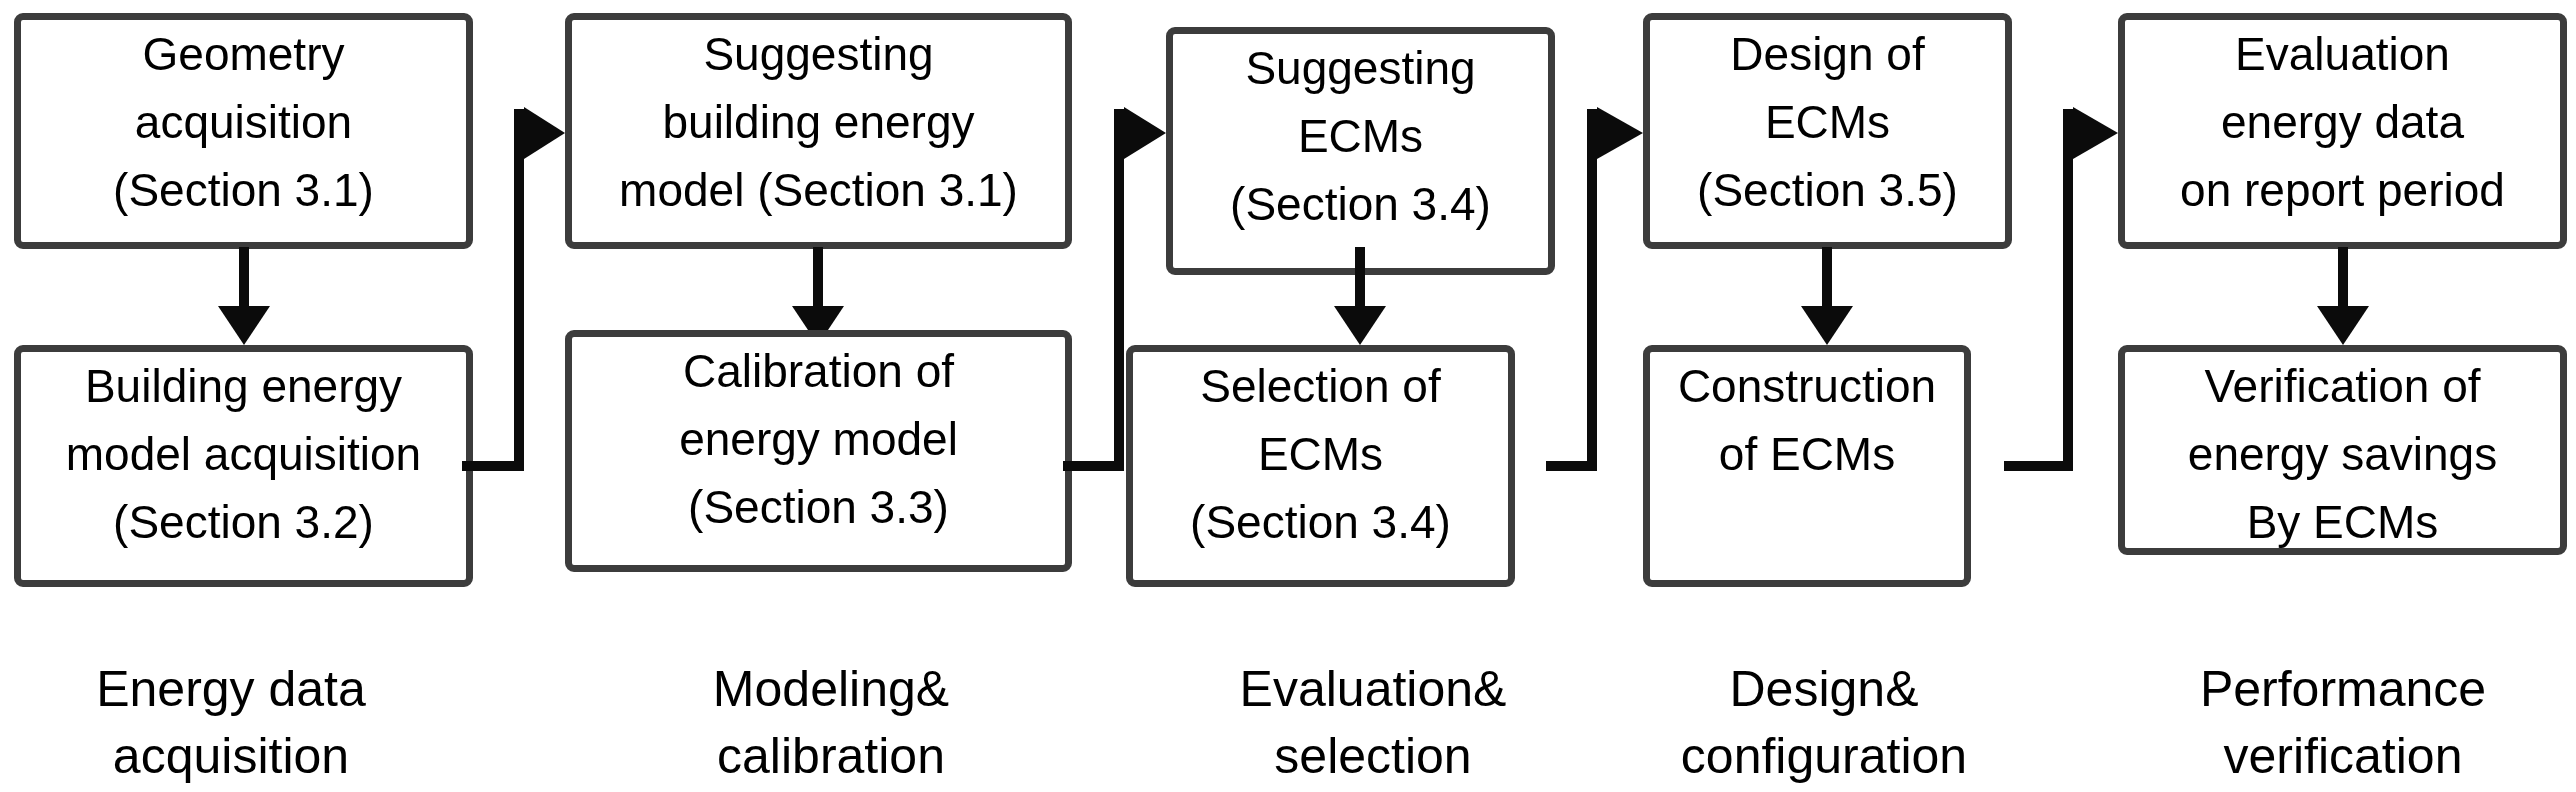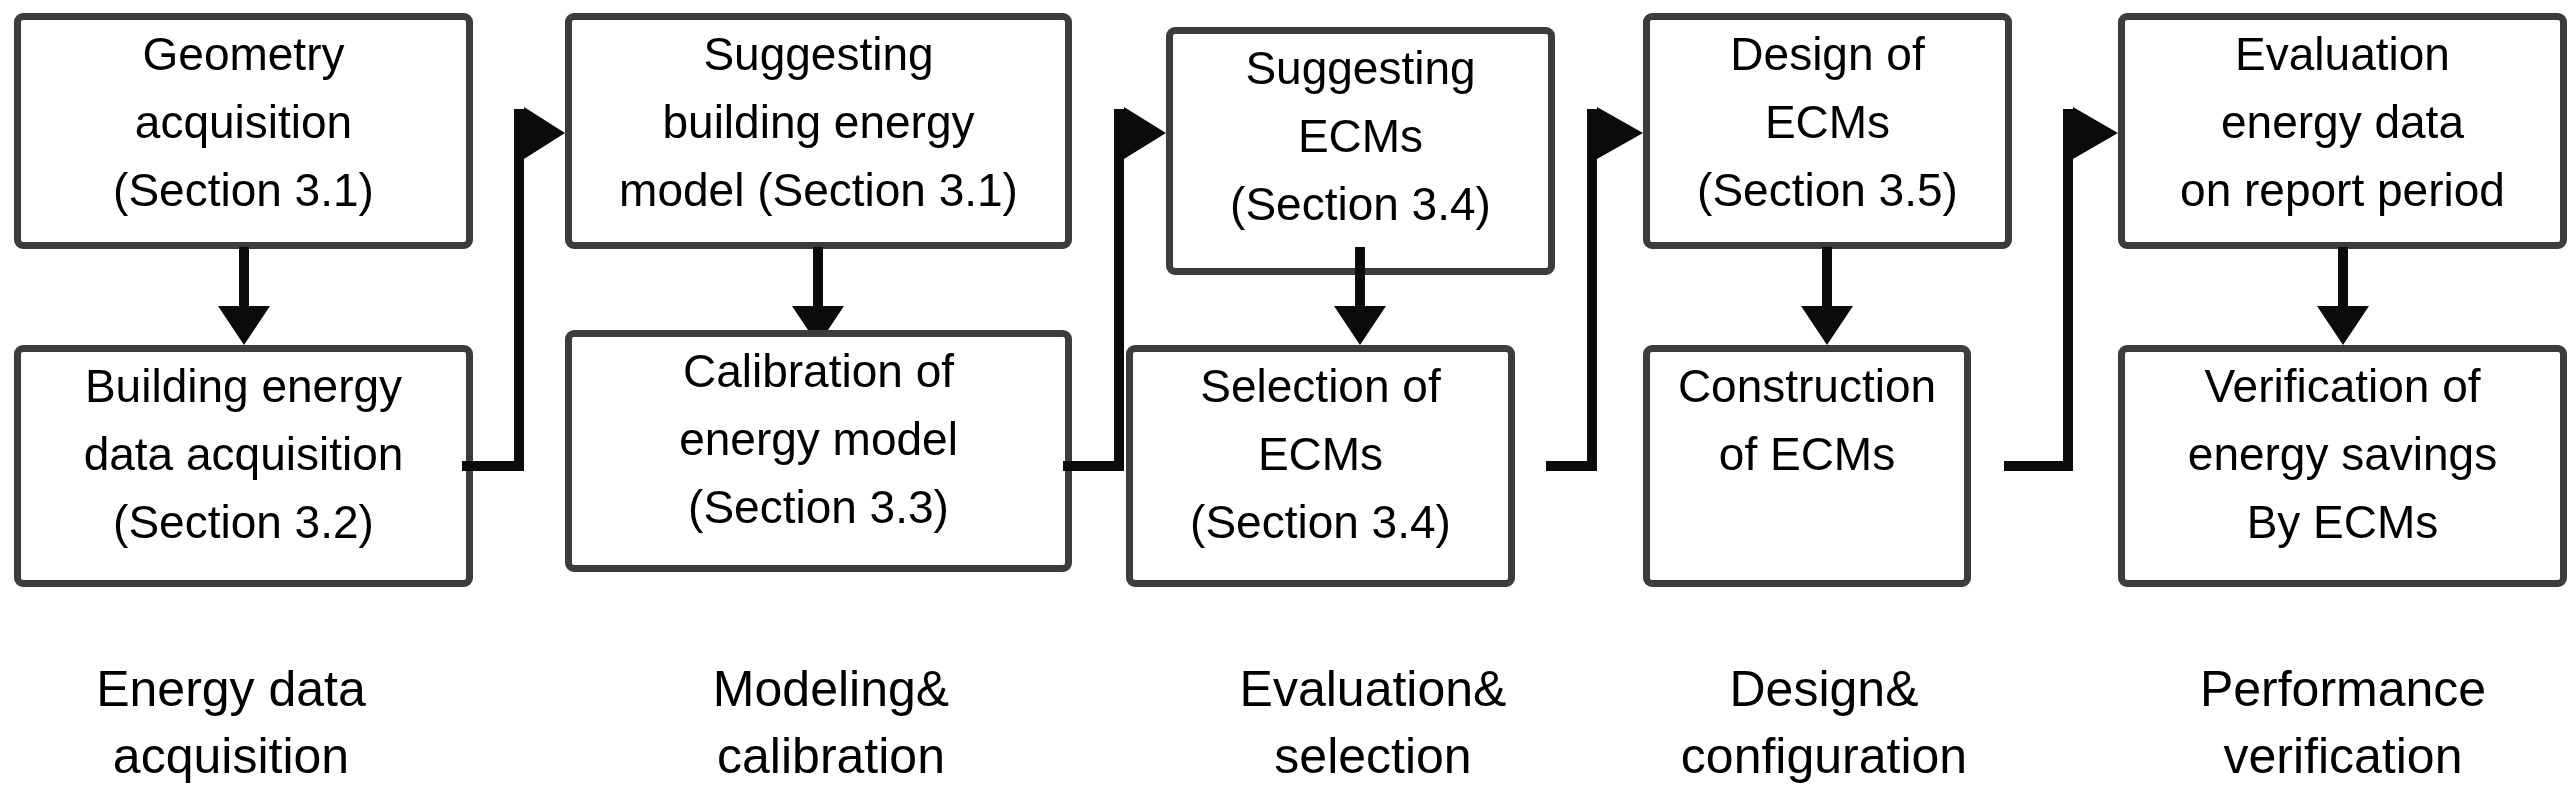--- a/index.html
+++ b/index.html
@@ -37,21 +37,21 @@
       <div>Geometry</div>
       <div>acquisition</div>
       <div>(Section 3.1)</div>
     </div>
   </div>
   <div class="dshaft" style="left:239px"></div>
   <div class="dhead" style="left:218px"></div>
   <div class="box" style="left:14px;top:345px;width:459px;height:242px">
     <div class="bt">
       <div>Building energy</div>
-      <div>data acquisition</div>
+      <div>model acquisition</div>
       <div>(Section 3.2)</div>
     </div>
   </div>
   <div class="slabel" style="left:-14px">
     <div>Energy data</div>
     <div>acquisition</div>
   </div>
 
   <div class="eh" style="left:462px;width:62px"></div>
   <div class="ev" style="left:514px"></div>
@@ -134,21 +134,21 @@
 
   <div class="box" style="left:2118px;top:12.6px;width:449px;height:236px">
     <div class="bt">
       <div>Evaluation</div>
       <div>energy data</div>
       <div>on report period</div>
     </div>
   </div>
   <div class="dshaft" style="left:2338px"></div>
   <div class="dhead" style="left:2317px"></div>
-  <div class="box" style="left:2118px;top:345px;width:449px;height:242px">
+  <div class="box" style="left:2118px;top:345px;width:449px;height:210px">
     <div class="bt">
       <div>Verification of</div>
       <div>energy savings</div>
       <div>By ECMs</div>
     </div>
   </div>
   <div class="slabel" style="left:2098px">
     <div>Performance</div>
     <div>verification</div>
   </div>

